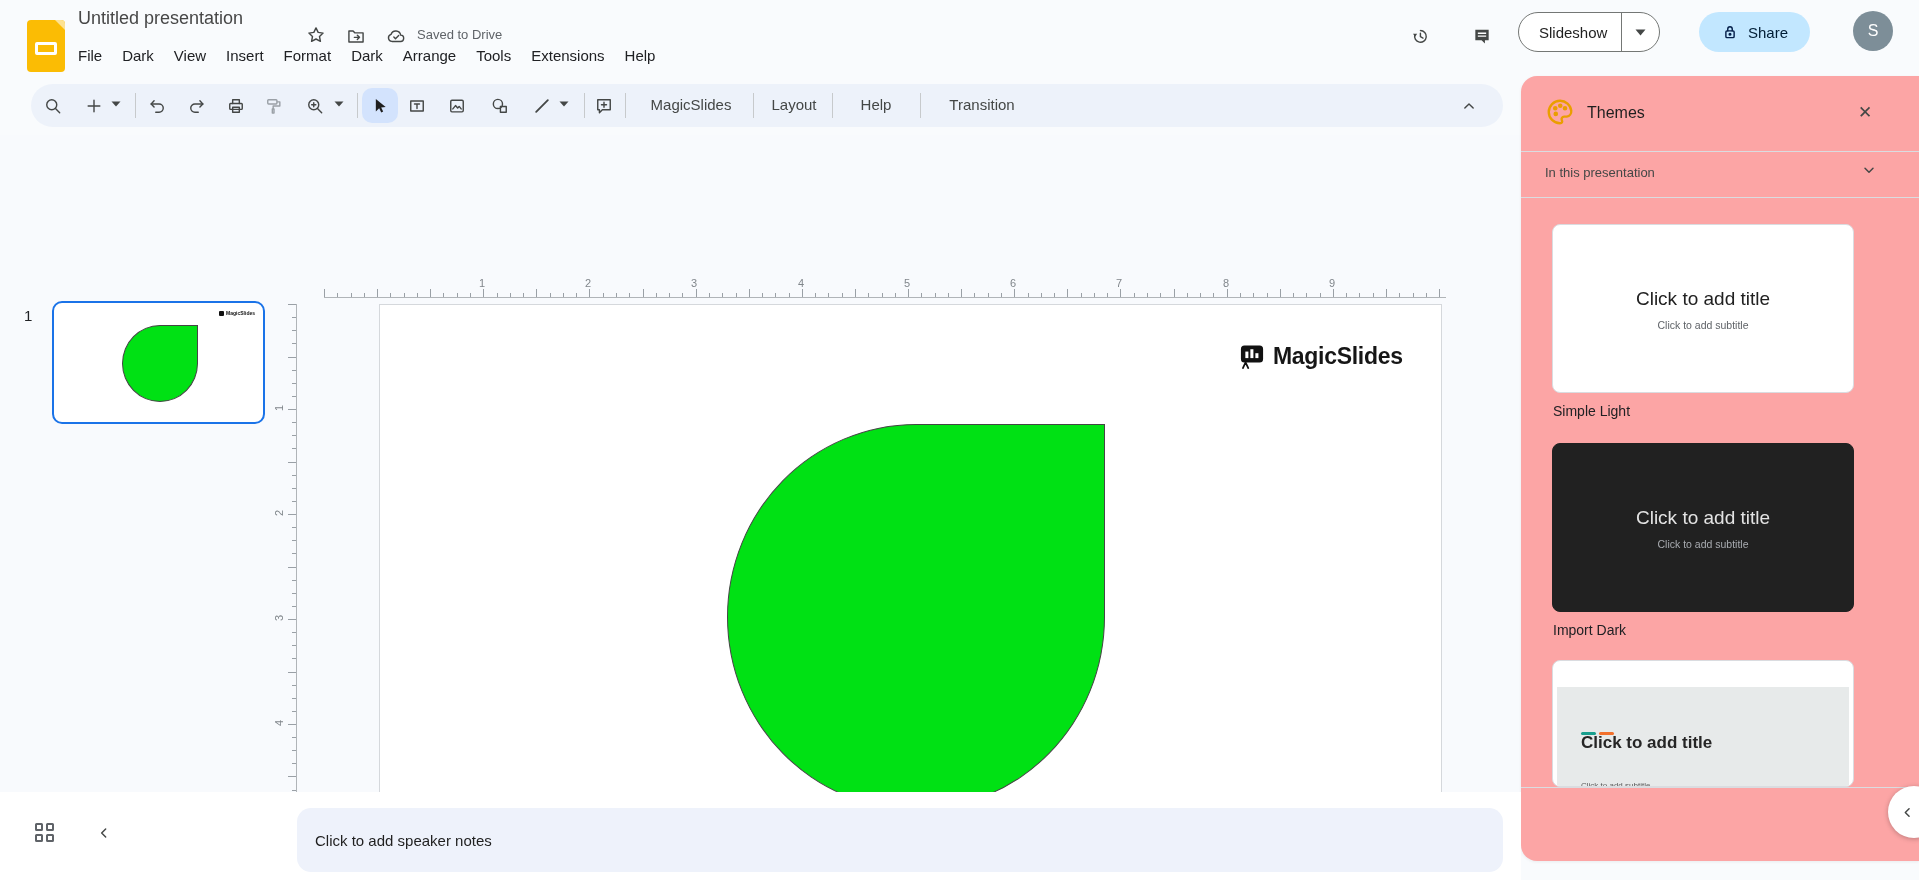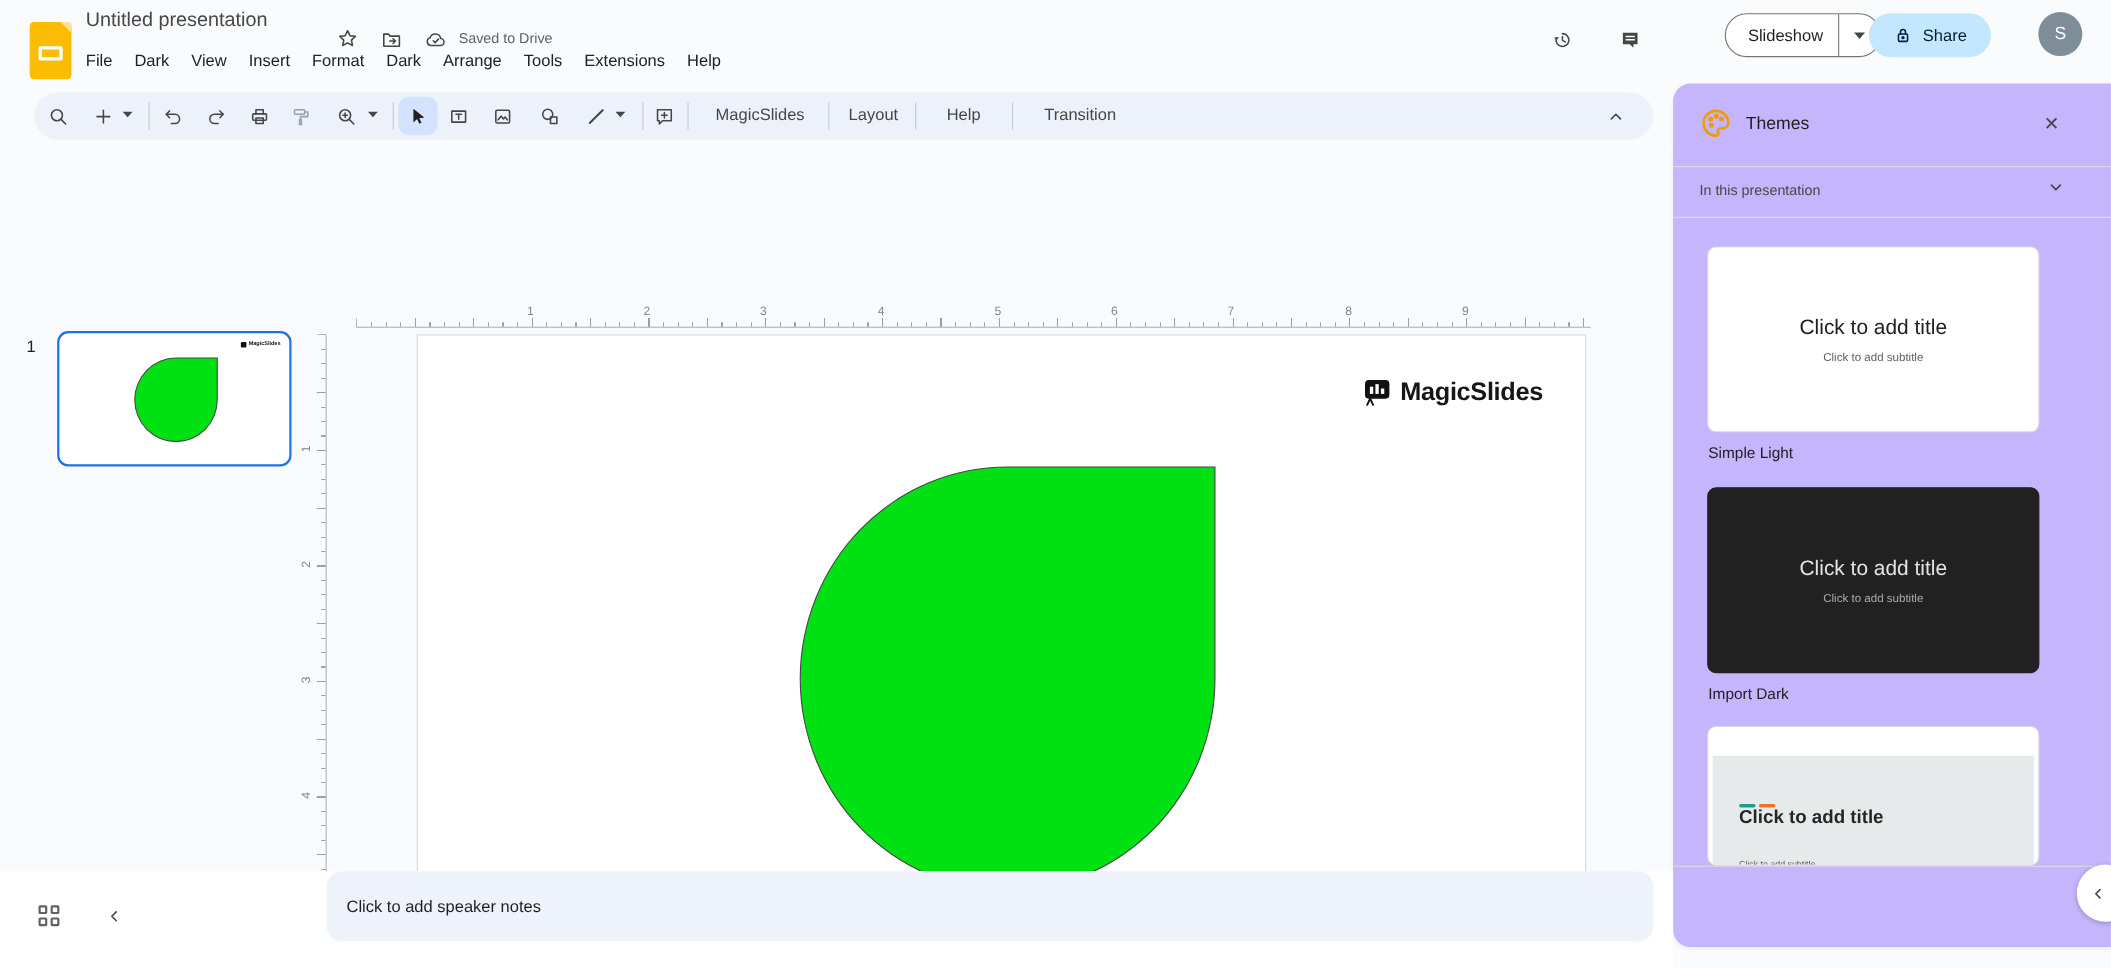--- a/index.html
+++ b/index.html
@@ -58,21 +58,21 @@
   .vnum { transform:rotate(-90deg); }
 
   
   .thumb { left:52px; top:166px; width:213px; height:123px; background:#fff; border:2px solid #1a73e8; border-radius:10px; }
   .thumb-num { left:24px; top:172px; font-size:15px; color:#202124; }
   .mini-brand { position:absolute; right:8px; top:7px; display:flex; align-items:center; gap:2px; }
   .mini-brand .sq { width:5px; height:5px; background:#111; border-radius:1px; }
   .mini-brand .txt { font-size:5px; font-weight:700; color:#111; }
 
   
-  .panel { left:1521px; top:76px; width:398px; height:785px; background:#c4b5fd; border-radius:16px 0 0 16px; box-shadow:0 1px 3px rgba(60,64,67,.08); }
+  .panel { left:1521px; top:76px; width:398px; height:785px; background:#fca5a5; border-radius:16px 0 0 16px; box-shadow:0 1px 3px rgba(60,64,67,.08); }
   .panel-title { font-size:16px; color:#1f1f1f; }
   .close-x { font-size:17px; color:#444746; }
   .pdiv { position:absolute; left:0; width:100%; border-top:1px solid #dadce0; }
   .section-label { font-size:13px; color:#444746; }
   .tcard { position:absolute; left:31px; width:302px; height:169px; border-radius:8px; overflow:hidden; }
   .tcard.light { background:#fff; border:1px solid #dadce0; }
   .tcard.dark { background:#212121; border:1px solid #212121; }
   .tcard-title { font-size:19px; text-align:center; }
   .tcard-sub { font-size:10.5px; text-align:center; margin-top:9px; }
   .card-label { position:absolute; left:32px; font-size:14px; color:#202124; }
@@ -144,21 +144,21 @@
         <path d="M12.5 8.6v4.2l3.1 1.7"></path>
       </svg>
   </div>
   <div class="abs iconbtn" style="left:1462px;top:16px;">
     <svg class="ic" viewBox="0 0 24 24">
         <path d="M4 4.5h16v12.5h-4.5l0 4-4-4H4z" fill="#444746"></path>
         <path d="M7 8.7h10M7 12.2h10" stroke="#fff" stroke-width="1.6"></path>
       </svg>
   </div>
 
-  <div class="abs slideshow-btn" style="left:1568px;top:12px;">
+  <div class="abs slideshow-btn" style="left:1518px;top:12px;">
     <span class="slideshow-label">Slideshow</span>
     <span class="ss-divider"></span>
     <span style="padding:0 13px;">
       <svg width="11" height="7" viewBox="0 0 11 7">
           <polygon points="0.5,0.5 10.5,0.5 5.5,6.5" fill="#444746"></polygon>
         </svg>
     </span>
   </div>
 
   <div class="abs share-btn" style="left:1699px;top:12px;">
@@ -389,21 +389,21 @@
       <span></span>
         <span></span>
         <span></span>
         <span></span>
     </div>
     <div class="abs" style="left:96px;top:33px;">
       <svg width="16" height="16" viewBox="0 0 24 24" class="stk" style="stroke-width:2.2;">
           <path d="M14.5 6l-6 6 6 6"></path>
         </svg>
     </div>
-    <div class="abs notes" style="top:0;">
+    <div class="abs notes" style="top:16px;">
       <span class="notes-text">Click to add speaker notes</span>
     </div>
   </div>
 
   <div class="abs fab">
     <svg width="15" height="15" viewBox="0 0 24 24" class="stk" style="stroke-width:2.4;">
         <path d="M14.5 6l-6 6 6 6"></path>
       </svg>
   </div>
 

